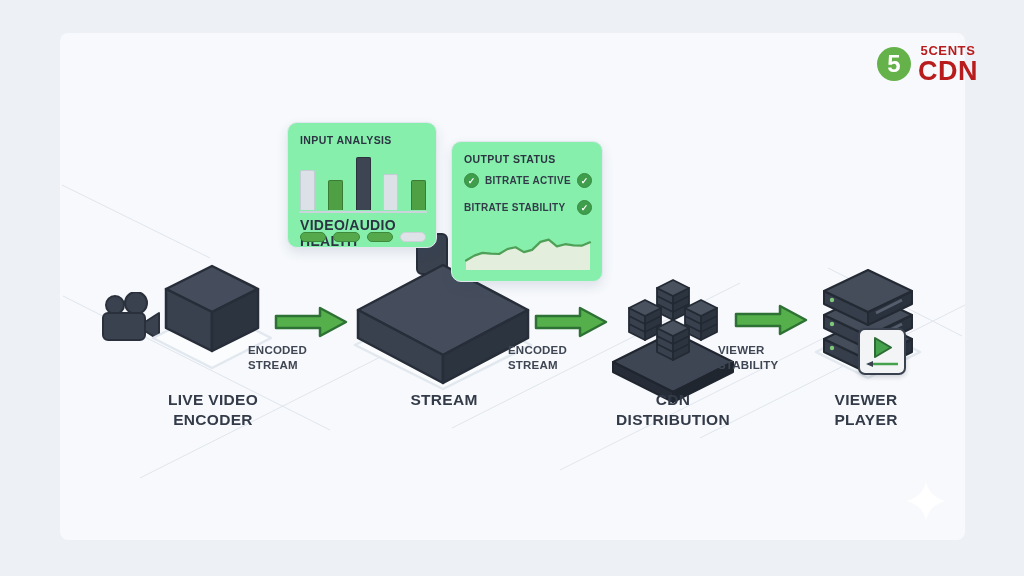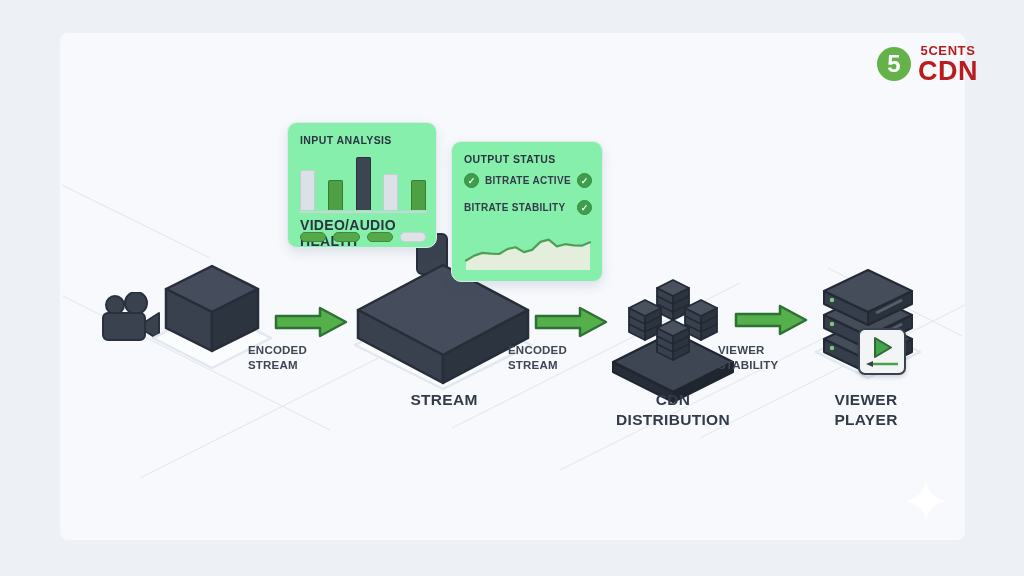--- a/index.html
+++ b/index.html
@@ -243,20 +243,24 @@
   </div>
   <div class="arrow-label" style="left:508px; top:343px;">
     <div>ENCODED</div>
       <div>STREAM</div>
   </div>
   <div class="arrow-label" style="left:718px; top:343px;">
     <div>VIEWER</div>
       <div>STABILITY</div>
   </div>
 
+  <div class="node-label" style="left:128px; top:390px;">
+    <div>LIVE VIDEO</div>
+      <div>ENCODER</div>
+  </div>
   <div class="node-label" style="left:359px; top:390px;">
     <div>STREAM</div>
   </div>
   <div class="node-label" style="left:588px; top:390px;">
     <div>CDN</div>
       <div>DISTRIBUTION</div>
   </div>
   <div class="node-label" style="left:781px; top:390px;">
     <div>VIEWER</div>
       <div>PLAYER</div>

